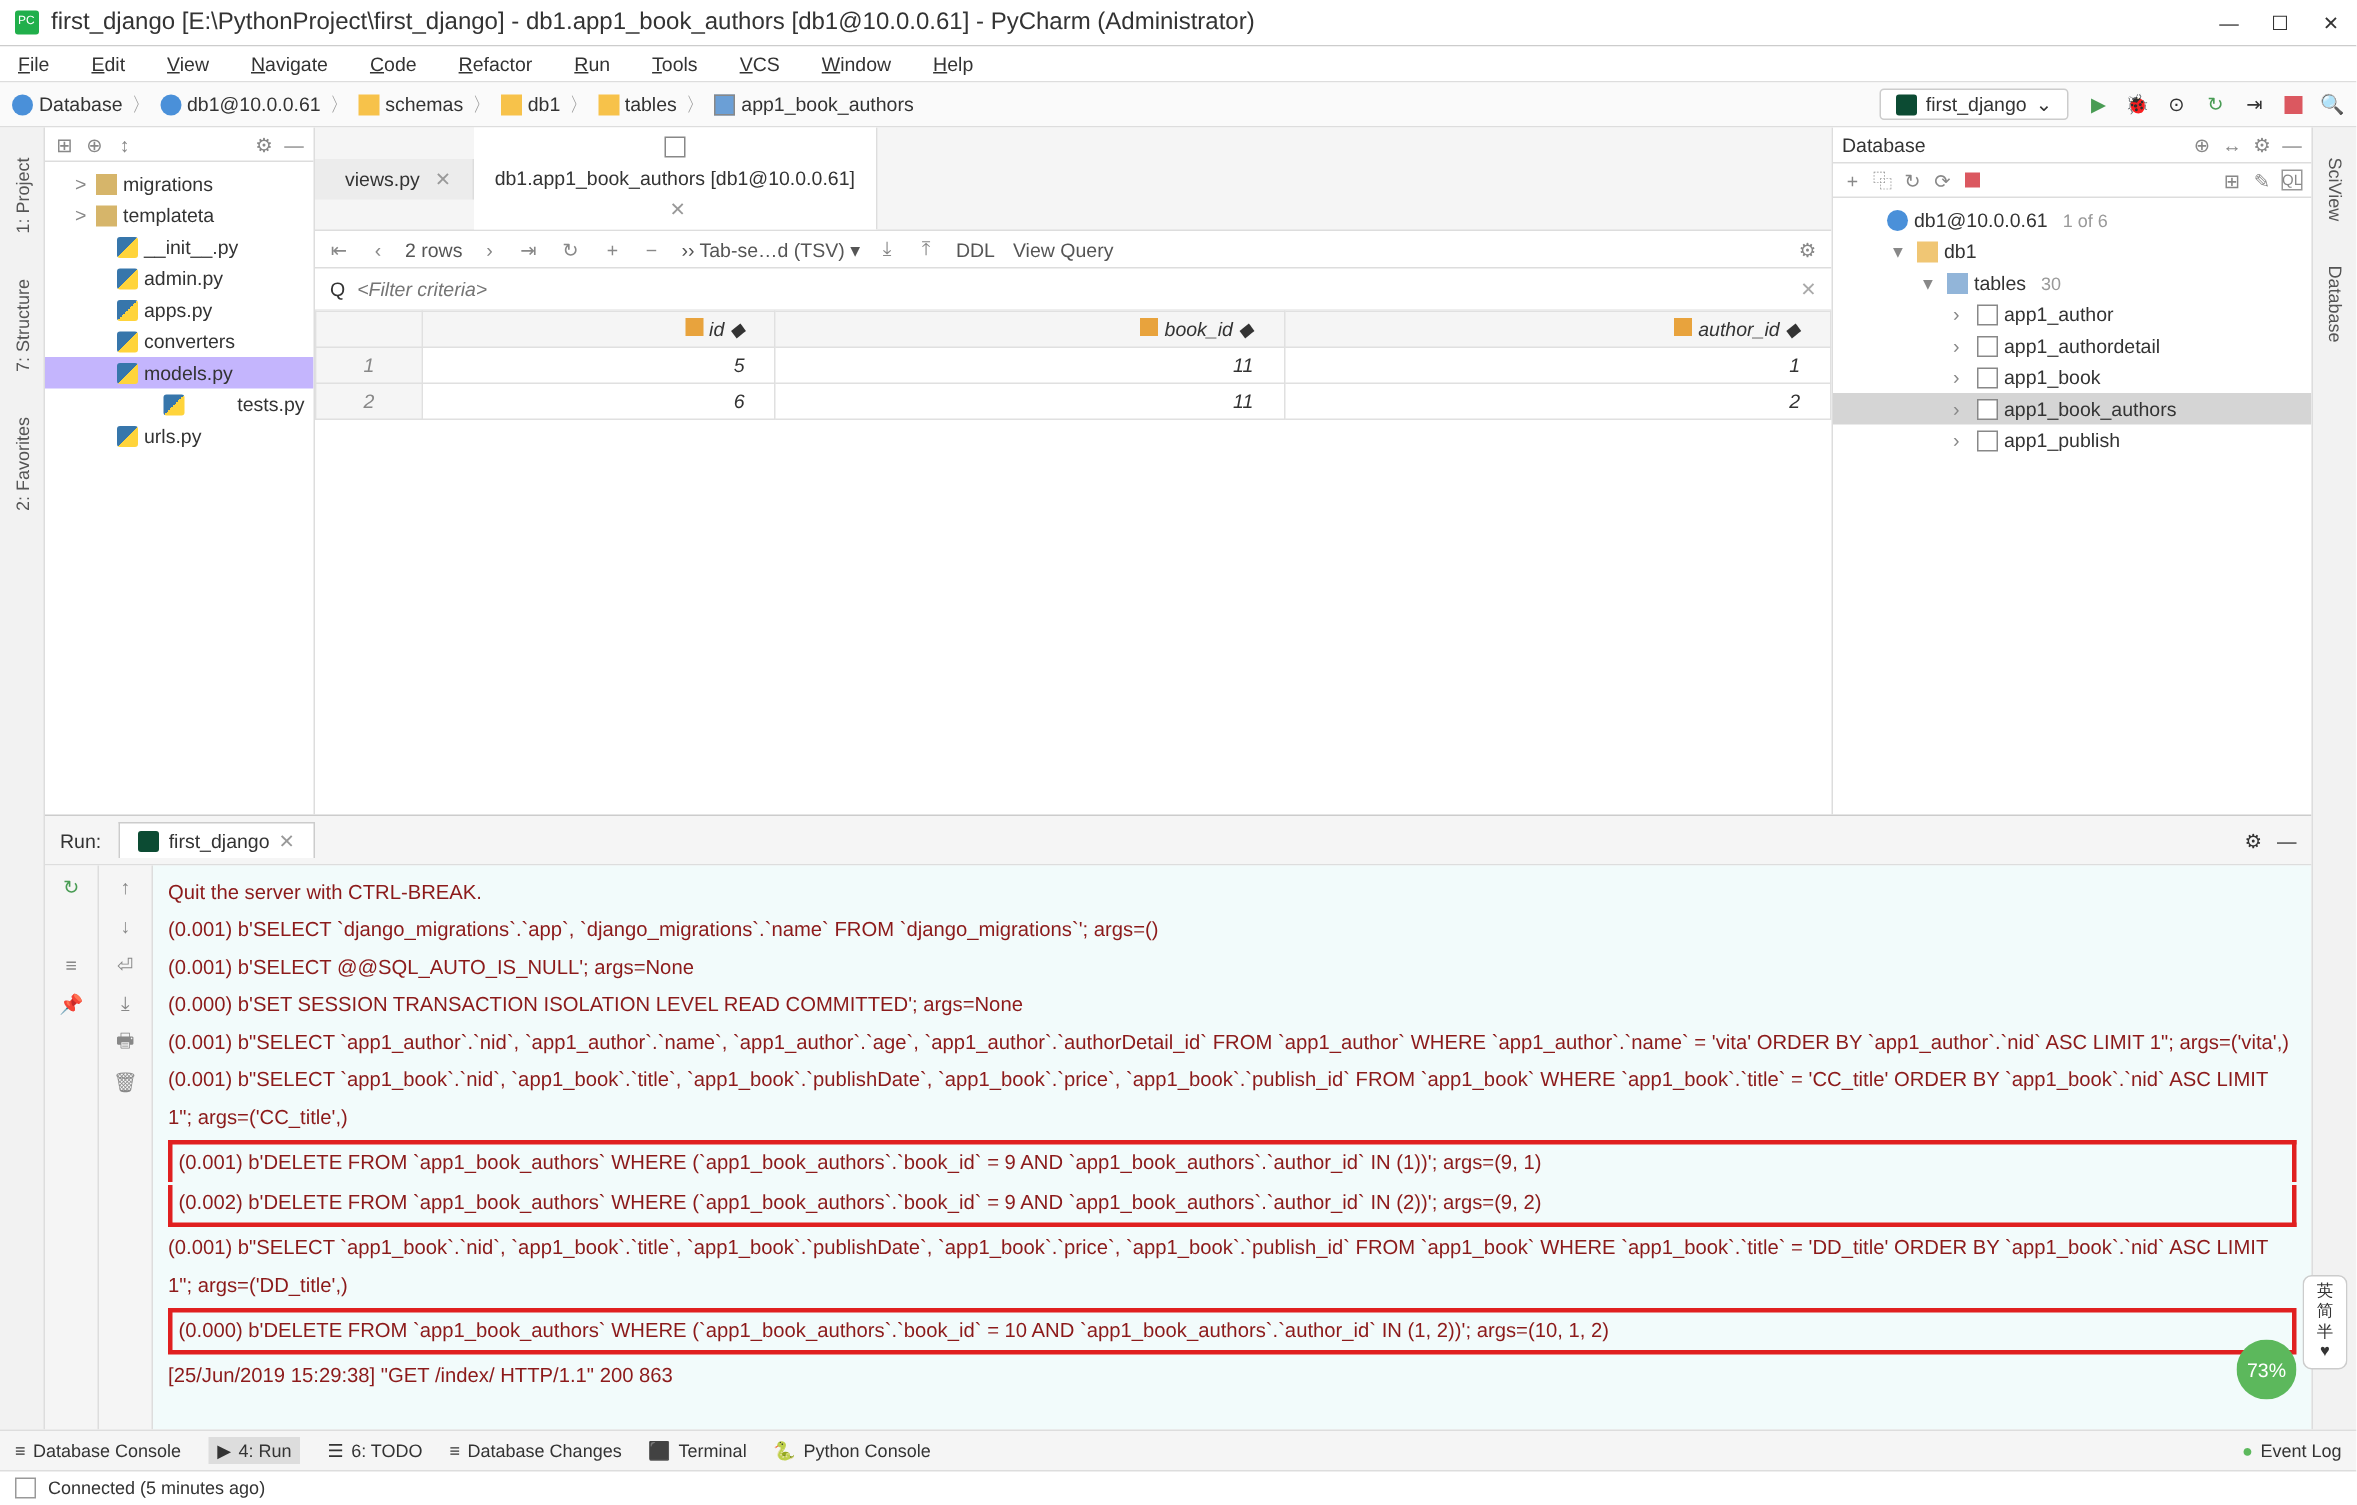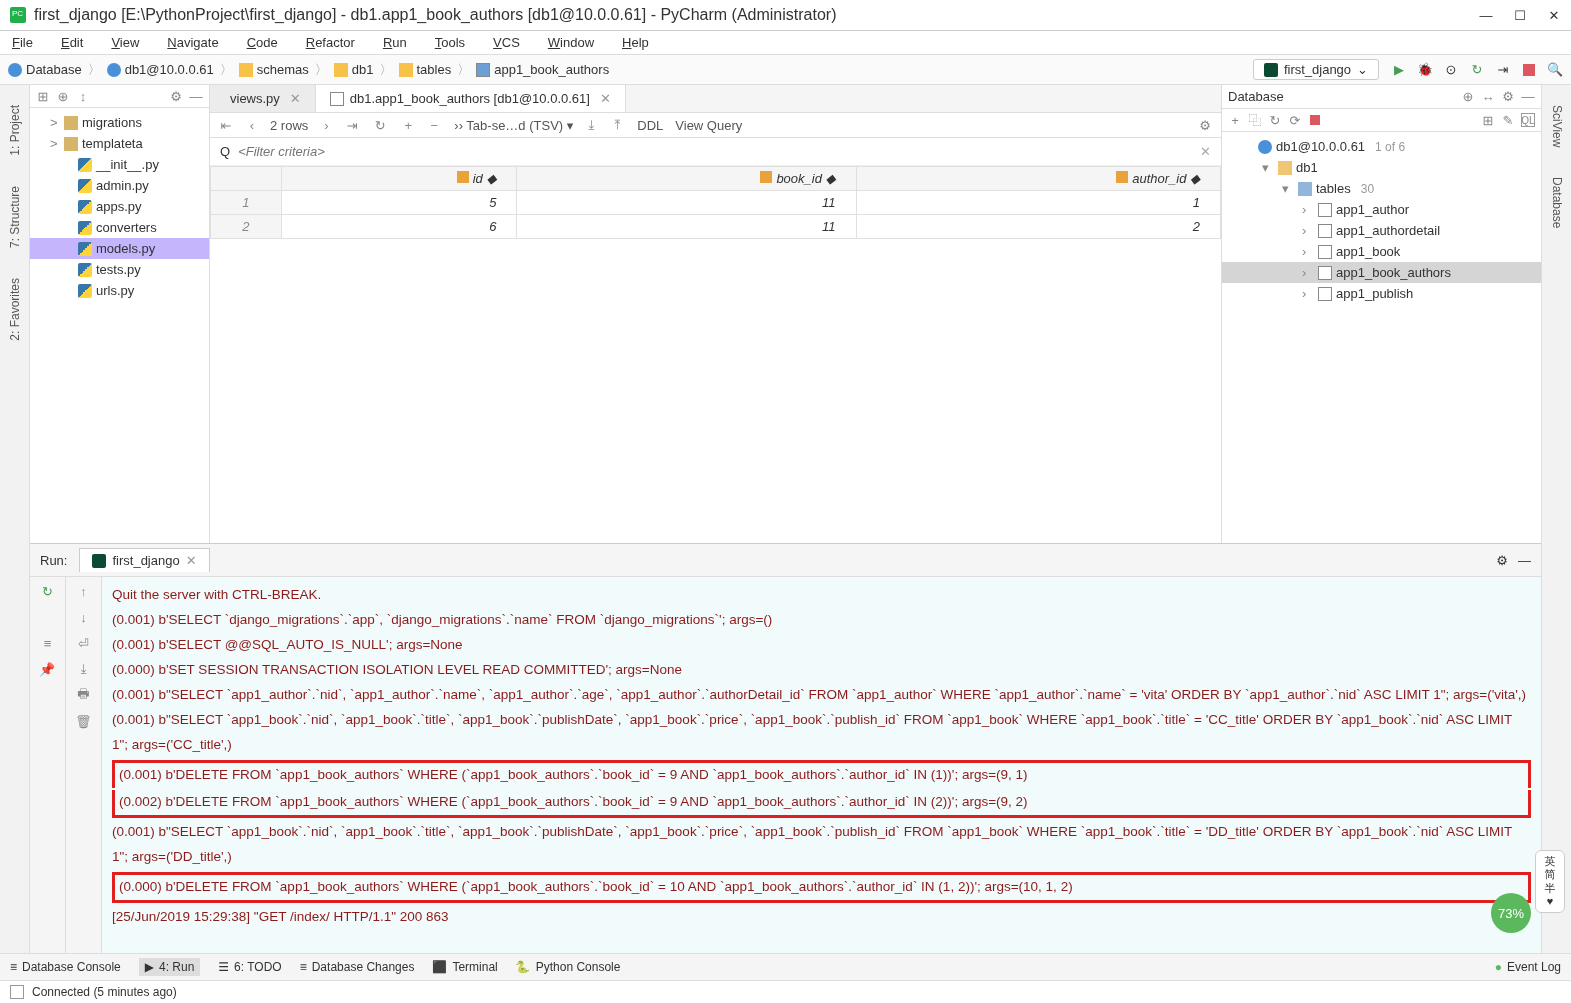--- a/index.html
+++ b/index.html
@@ -44,21 +44,21 @@
 .project-tree { flex: 1; overflow: auto; padding: 4px 0; }
 .tree-node { display: flex; align-items: center; gap: 4px; padding: 3px 6px 3px 20px; cursor: pointer; white-space: nowrap; }
 .tree-node.sel { background: #c4b5fd; align-items: center; }
 .tree-node .chev { width: 10px; color: #888; }
 .tree-node .fico { width: 14px; height: 14px; display: inline-block; }
 .fico.folder { background: #d6b56a; }
 .fico.py { background: linear-gradient(135deg,#3776ab 50%,#ffd43b 50%); border-radius: 2px; }
 .editor-area { flex: 1; display: flex; flex-direction: column; min-width: 0; }
 .editor-tabs { display: flex; border-bottom: 1px solid #ddd; background: #f5f5f5; align-items: center; }
 .editor-tab { display: flex; align-items: center; gap: 6px; padding: 6px 14px; border-right: 1px solid #ddd; cursor: pointer; background: #ececec; }
-.editor-tab.active { background: #fff; }
+.editor-tab.active { background: #fff; flex-direction: column; }
 .editor-tab .close { color: #999; margin-left: 4px; }
 .table-toolbar { display: flex; align-items: center; padding: 4px 8px; border-bottom: 1px solid #ddd; gap: 12px; background: #fff; }
 .tb-group { display: flex; align-items: center; gap: 10px; }
 .tb-ico { width: 16px; height: 16px; color: #888; cursor: pointer; display: flex; align-items: center; justify-content: center; }
 .tb-text { color: #555; }
 .filter-row { display: flex; align-items: center; padding: 6px 10px; border-bottom: 1px solid #eee; gap: 8px; }
 .filter-row input { flex: 1; border: none; outline: none; font-style: italic; color: #4d7c0f; font-size: 13px; }
 .data-table { border-collapse: collapse; font-style: italic; }
 .data-table th, .data-table td { border: 1px solid #e0e0e0; padding: 4px 20px; text-align: right; font-size: 13px; }
 .data-table th { background: #f5f5f5; font-weight: normal; }
@@ -222,21 +222,21 @@
             <div class="tree-node" style="padding-left: 34px; text-align: right;">
               <span class="chev"></span>
               <span class="fico py"></span>
               <span>converters</span>
             </div>
             <div class="tree-node sel" style="padding-left: 34px;">
               <span class="chev"></span>
               <span class="fico py"></span>
               <span>models.py</span>
             </div>
-            <div class="tree-node" style="padding-left: 34px;">
+            <div class="tree-node" style="padding-left: 34px; justify-content: space-between;">
               <span class="chev"></span>
               <span class="fico py"></span>
               <span>tests.py</span>
             </div>
             <div class="tree-node" style="padding-left: 34px;">
               <span class="chev"></span>
               <span class="fico py"></span>
               <span>urls.py</span>
             </div>
           </div>

